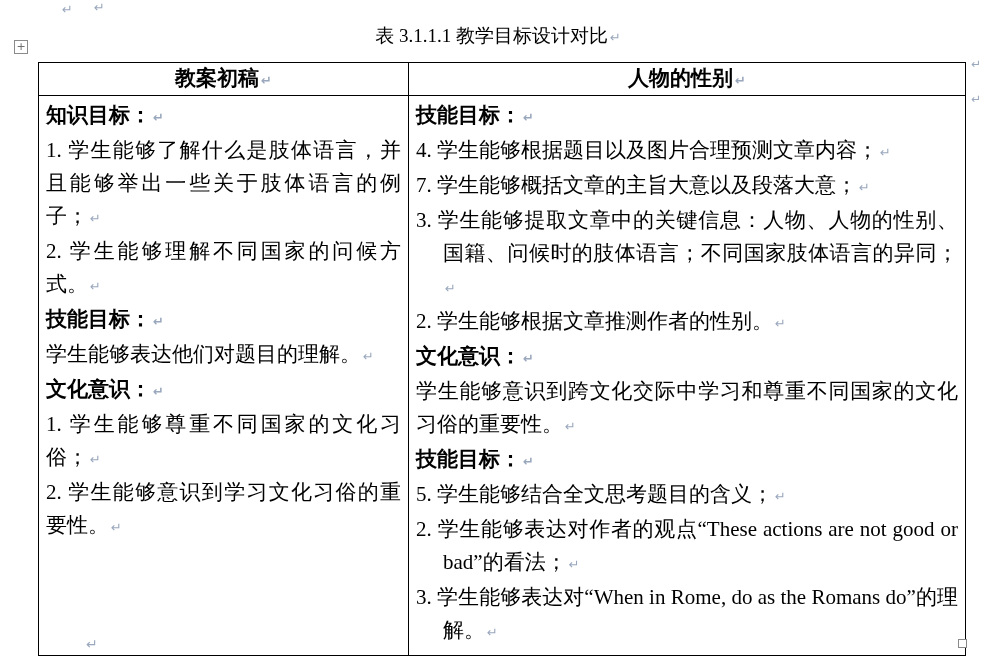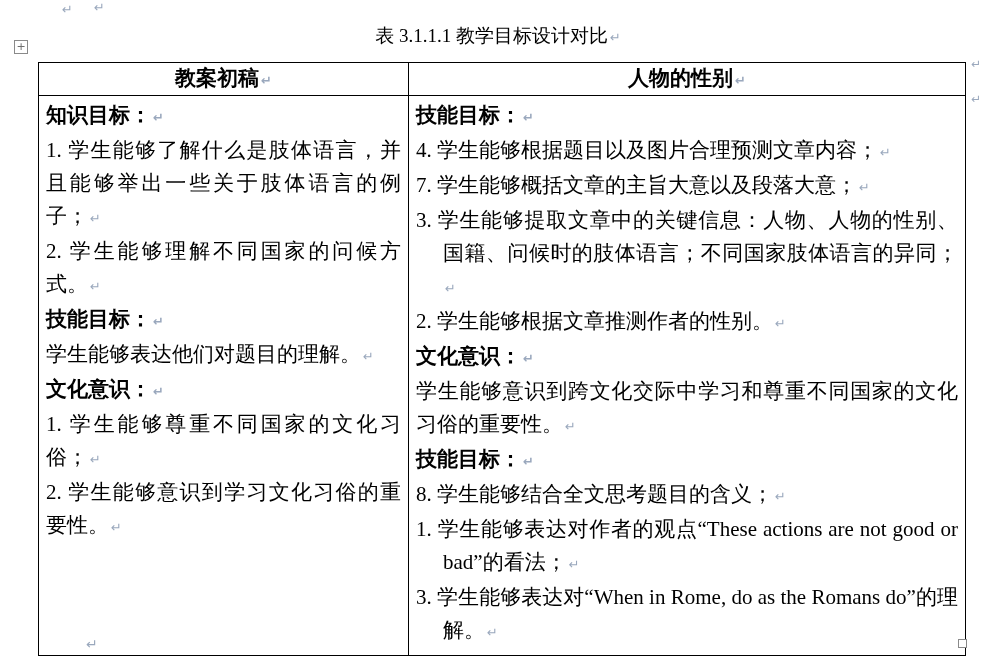--- a/index.html
+++ b/index.html
@@ -99,22 +99,22 @@
           </td>
         <td id="cell-right">
             <div class="para bold"><span>技能目标：</span><span class="pmark">↵</span></div>
             <div class="para hang"><span>4. 学生能够根据题目以及图片合理预测文章内容；</span><span class="pmark">↵</span></div>
             <div class="para hang"><span>7. 学生能够概括文章的主旨大意以及段落大意；</span><span class="pmark">↵</span></div>
             <div class="para hang"><span>3. 学生能够提取文章中的关键信息：人物、人物的性别、国籍、问候时的肢体语言；不同国家肢体语言的异同；</span><span class="pmark">↵</span></div>
             <div class="para hang"><span>2. 学生能够根据文章推测作者的性别。</span><span class="pmark">↵</span></div>
             <div class="para bold"><span>文化意识：</span><span class="pmark">↵</span></div>
             <div class="para"><span>学生能够意识到跨文化交际中学习和尊重不同国家的文化习俗的重要性。</span><span class="pmark">↵</span></div>
             <div class="para bold"><span>技能目标：</span><span class="pmark">↵</span></div>
-            <div class="para hang"><span>8. 学生能够结合全文思考题目的含义；</span><span class="pmark">↵</span></div>
-            <div class="para hang"><span>1. 学生能够表达对作者的观点“These actions are not good or bad”的看法；</span><span class="pmark">↵</span></div>
+            <div class="para hang"><span>5. 学生能够结合全文思考题目的含义；</span><span class="pmark">↵</span></div>
+            <div class="para hang"><span>2. 学生能够表达对作者的观点“These actions are not good or bad”的看法；</span><span class="pmark">↵</span></div>
             <div class="para hang"><span>3. 学生能够表达对“When in Rome, do as the Romans do”的理解。</span><span class="pmark">↵</span></div>
           </td>
       </tr>
     </tbody>
   </table>
 
   <span class="pmark abs-mark" style="left:969px; top:57px; font-size:12px;">↵</span>
   <span class="pmark abs-mark" style="left:969px; top:92px; font-size:12px;">↵</span>
 
   <span class="pmark abs-mark" style="left:84px; top:636px; font-size:14px;">↵</span>

